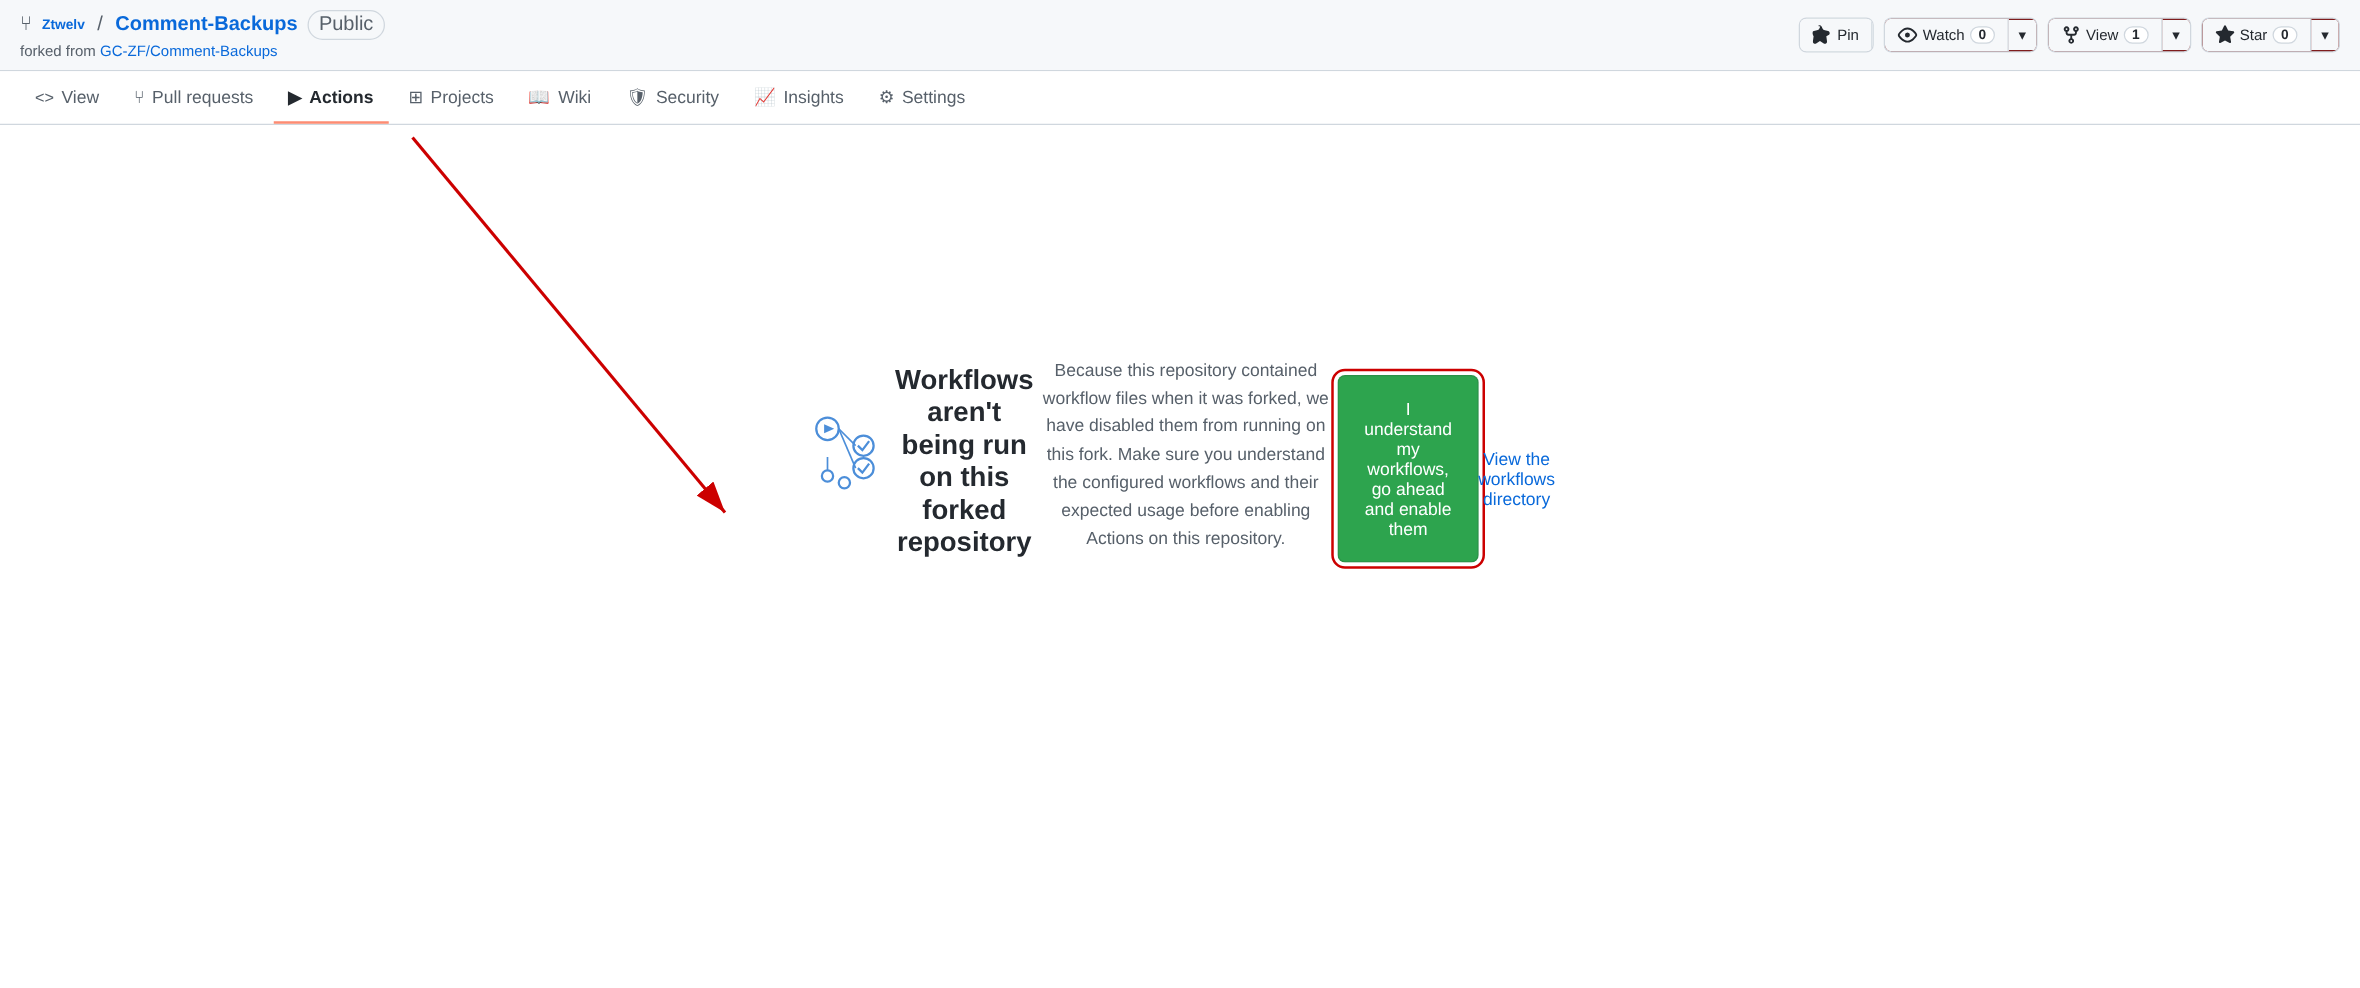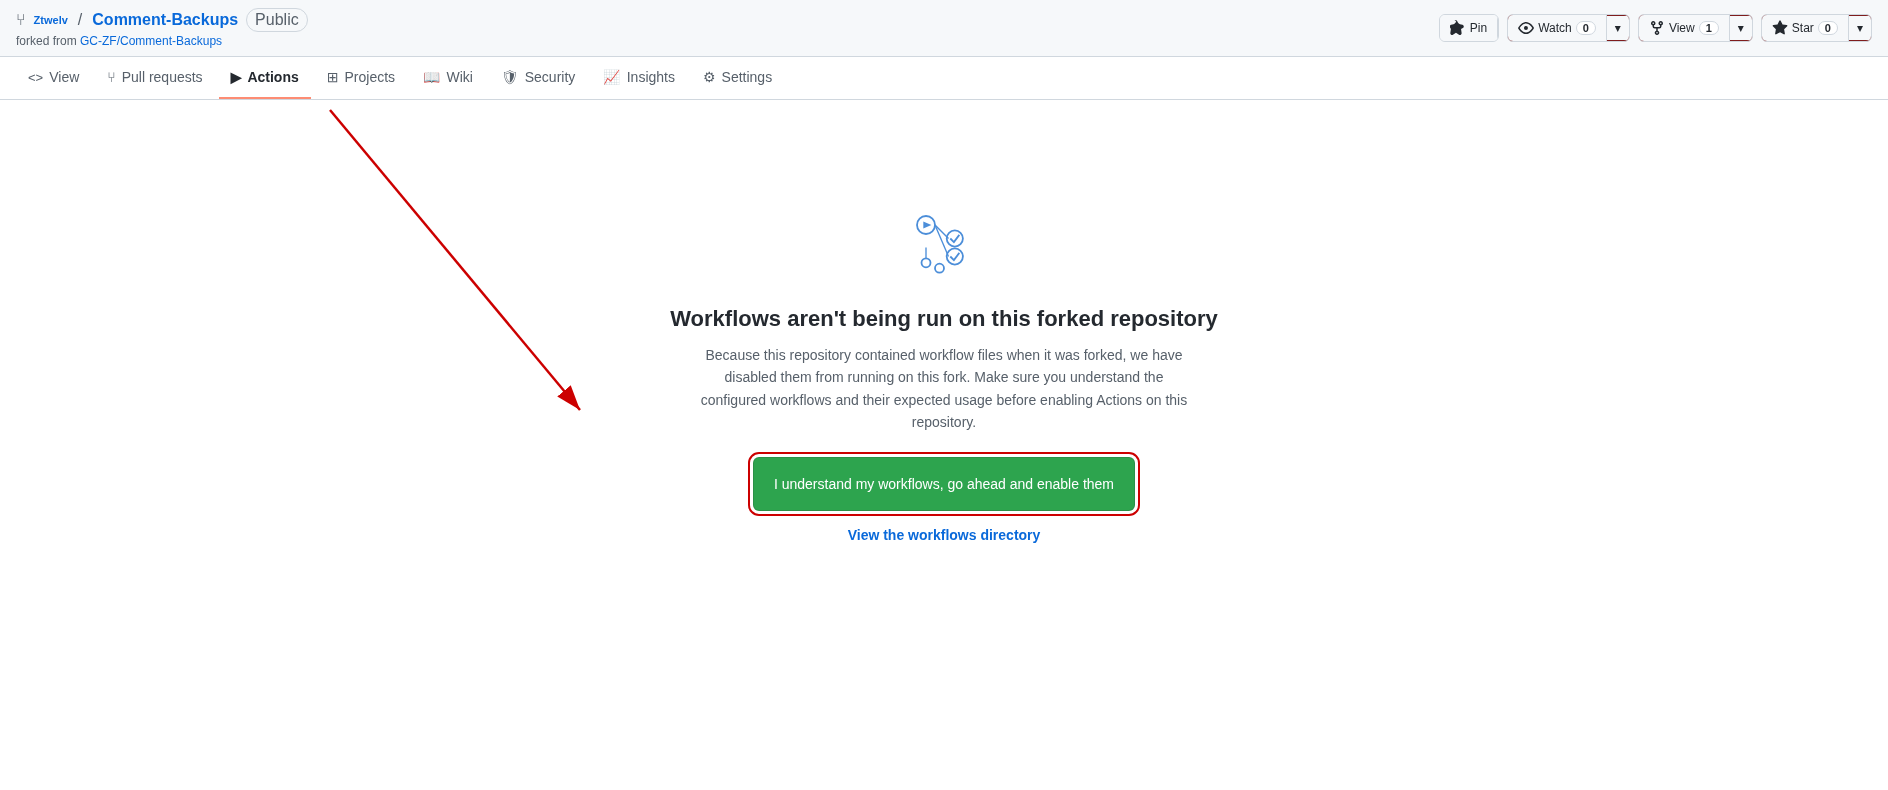--- a/index.html
+++ b/index.html
@@ -23,30 +23,30 @@
     .btn-group .dropdown-btn { padding: 5px 8px; background: #f6f8fa; border: none; cursor: pointer; font-size: 12px; color: #24292f; display: flex; align-items: center; }
     .btn-count { background: #fff; border: 1px solid #d0d7de; border-radius: 20px; padding: 0 6px; font-size: 11px; font-weight: 600; }
 
     
     .nav { background: #fff; border-bottom: 1px solid #d0d7de; padding: 0 16px; display: flex; align-items: center; gap: 4px; }
     .nav-item { display: flex; align-items: center; gap: 6px; padding: 12px 12px; font-size: 14px; color: #57606a; cursor: pointer; border-bottom: 2px solid transparent; text-decoration: none; white-space: nowrap; }
     .nav-item.active { color: #24292f; font-weight: 600; border-bottom: 2px solid #fd8c73; }
 
     
     .main { display: flex; justify-content: center; align-items: center; padding: 80px 20px; min-height: 550px; position: relative; }
-    .content-box { display: flex; flex-direction: column; align-items: center; text-align: center; max-width: 600px; }
+    .content-box { display: flex; align-items: center; text-align: center; max-width: 600px; }
     .workflow-icon-wrapper { margin-bottom: 24px; }
 
     
     .workflow-svg { width: 72px; height: 72px; }
 
     .heading { font-size: 22px; font-weight: 600; color: #24292f; margin-bottom: 12px; }
     .description { font-size: 14px; color: #57606a; line-height: 1.6; margin-bottom: 24px; max-width: 500px; }
     .enable-btn { background: #2da44e; color: #fff; border: 1px solid rgba(31,35,40,0.15); border-radius: 6px; padding: 18px 20px; font-size: 14px; font-weight: 500; cursor: pointer; outline: 2px solid #cc0000; outline-offset: 3px; }
-    .view-link { margin-top: 16px; color: #0969da; text-decoration: none; font-size: 14px; font-weight: bold; }
+    .view-link { margin-top: 16px; color: #0969da; text-decoration: none; font-size: 14px; }
 
     
     .fork-svg { width: 16px; height: 16px; vertical-align: middle; }
     .eye-svg { width: 16px; height: 16px; vertical-align: middle; }
     .star-svg { width: 16px; height: 16px; vertical-align: middle; }
     .pin-svg { width: 16px; height: 16px; vertical-align: middle; }
   </style>
 </head>
 <body>
 

